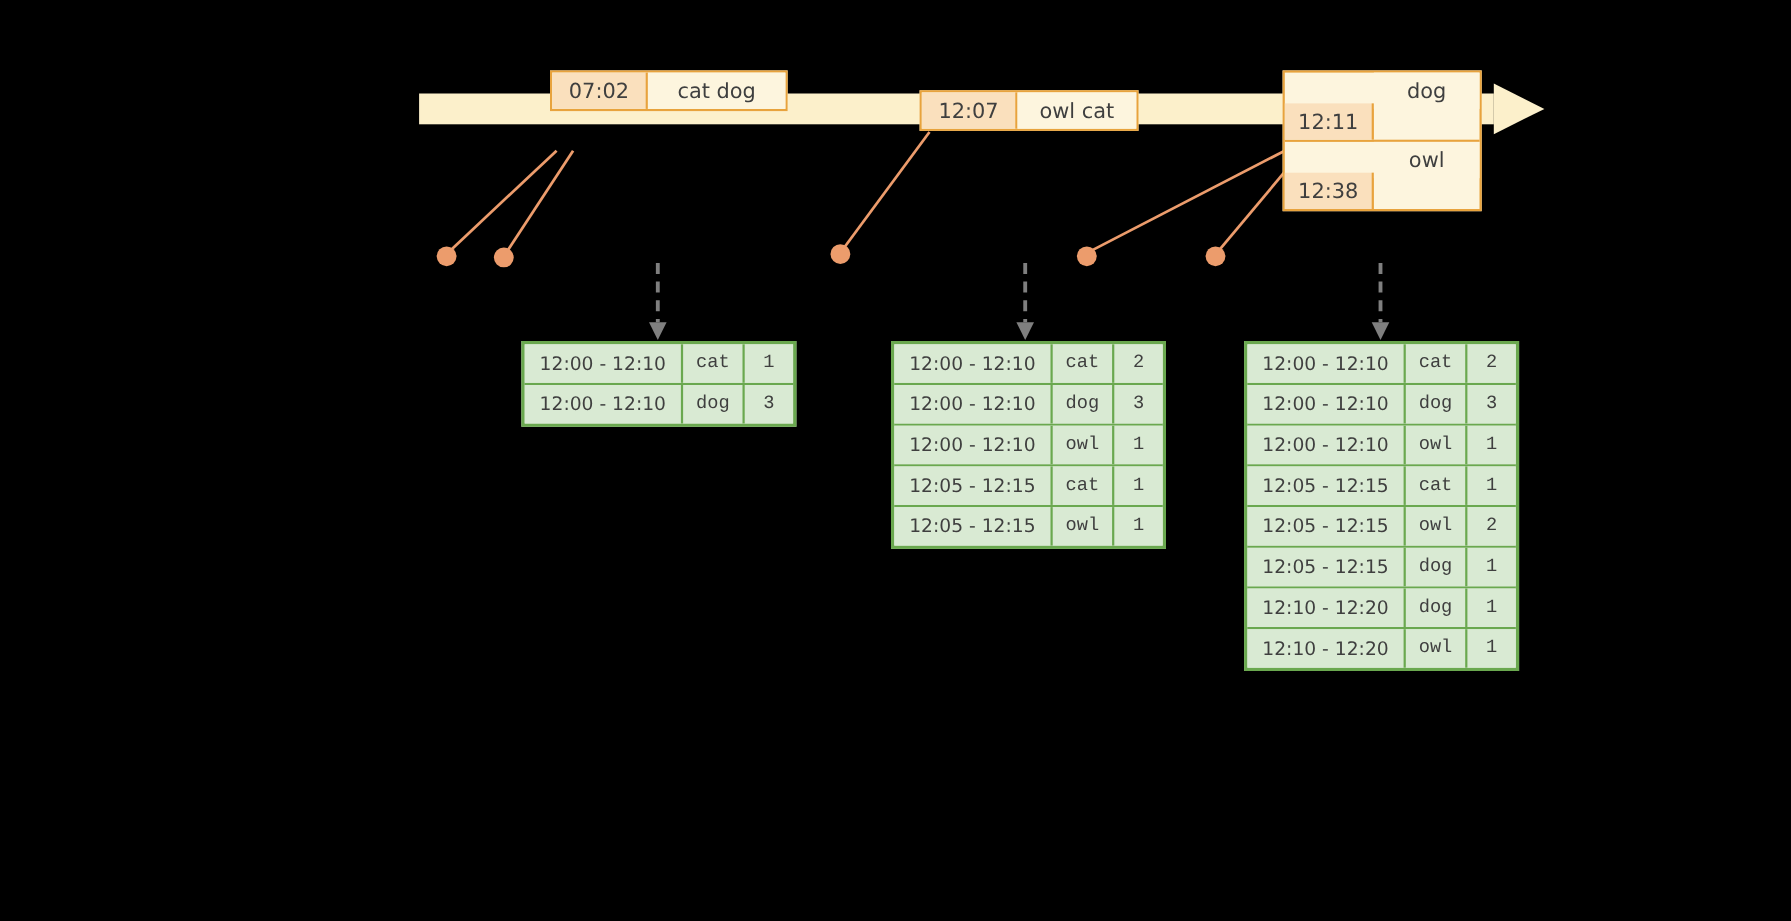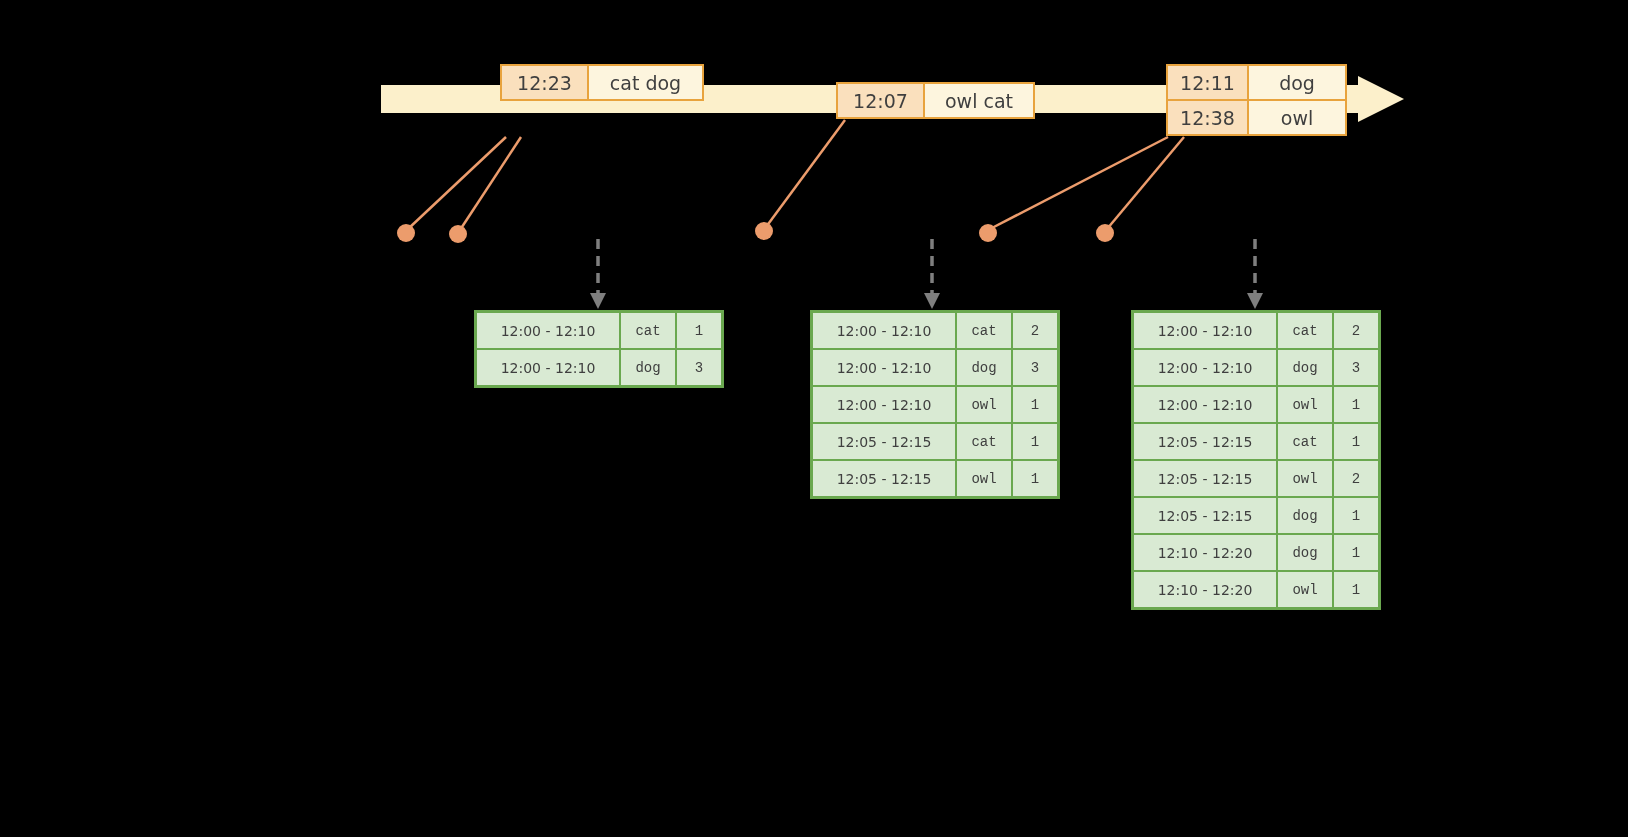--- a/index.html
+++ b/index.html
@@ -46,45 +46,45 @@
     font-size: 19px;
   }
   .event-cell.time {
     background: var(--event-time-fill);
     border-right: 2px solid var(--event-border);
   }
   .event-cell.words { background: var(--event-word-fill); }
 
   #event-box-0 { left: 500px; top: 64px; }
   #event-box-0 .time  { width: 85px; }
-  #event-box-0 .words { width: 113px; }
+  #event-box-0 .words { width: 125px; }
 
   #event-box-1 { left: 836px; top: 82px; }
   #event-box-1 .time  { width: 85px; }
   #event-box-1 .words { width: 108px; }
 
   #event-box-2 { left: 1166px; top: 64px; }
-  #event-box-2 .time  { width: 79px; }
+  #event-box-2 .time  { width: 79px; margin-top: 28px; }
   #event-box-2 .words { width: 96px; }
 
   
   .result-table {
     position: absolute;
     border: 3px solid var(--result-border);
     background: var(--result-cell-fill);
     z-index: 2;
   }
   .result-row { display: flex; }
   .result-row + .result-row { border-top: 2px solid var(--result-border); }
   .result-cell {
     display: flex;
     align-items: center;
     justify-content: center;
     height: 35px;
-    font-size: 14px;
+    font-size: 17px;
     background: var(--result-cell-fill);
   }
   .result-cell + .result-cell { border-left: 2px solid var(--result-border); font-family: Liberation Mono, monospace; }
   .result-cell.window { width: 142px; }
   .result-cell.word   { width: 54px; }
   .result-cell.count  { width: 44px; }
 
   #result-table-0 { left: 474px;  top: 310px; }
   #result-table-1 { left: 810px;  top: 310px; }
   #result-table-2 { left: 1131px; top: 310px; }
@@ -121,21 +121,21 @@
     </g>
     <g>
       <line class="dashed" x1="1255" y1="239" x2="1255" y2="293"></line>
       <polygon class="trigger-head" points="1247,293 1263,293 1255,309"></polygon>
     </g>
   </svg>
 
   <div class="event-box" id="event-box-0">
 
       <div class="event-row">
-        <div class="event-cell time">12:23</div>
+        <div class="event-cell time">07:02</div>
         <div class="event-cell words">cat dog</div>
       </div>
 
     </div>
 
   <div class="event-box" id="event-box-1">
 
       <div class="event-row">
         <div class="event-cell time">12:07</div>
         <div class="event-cell words">owl cat</div>

